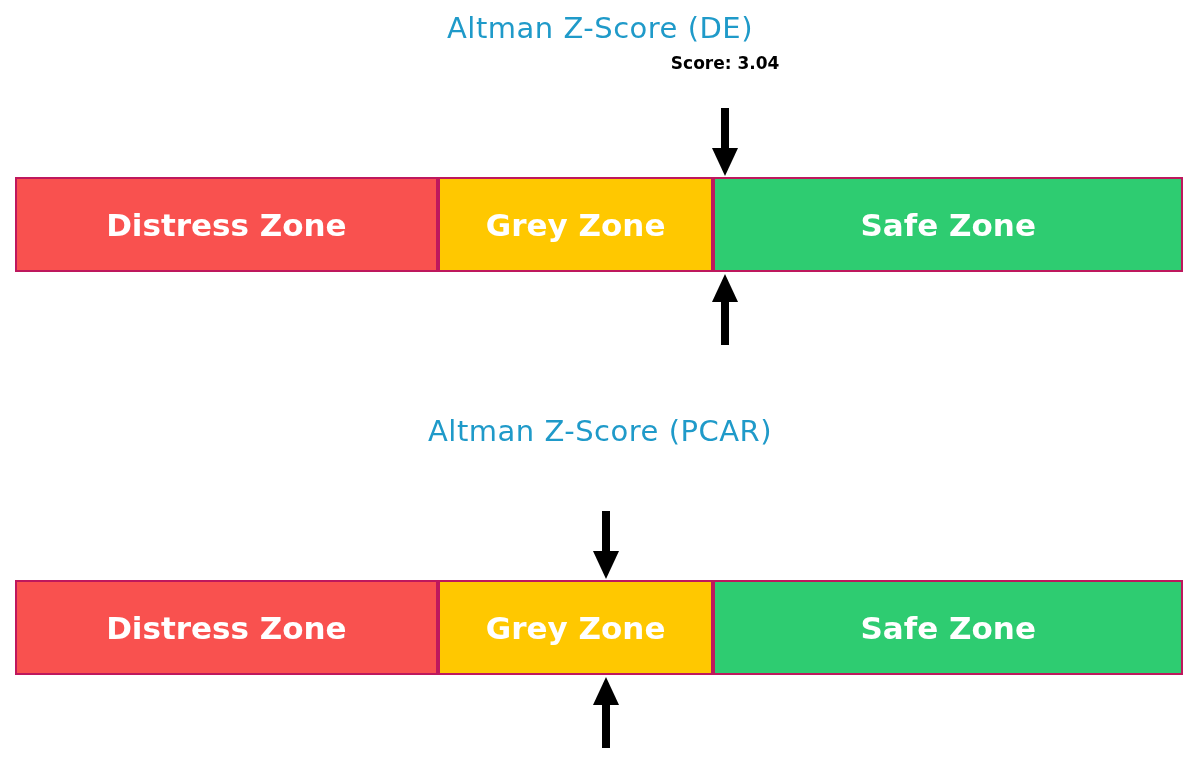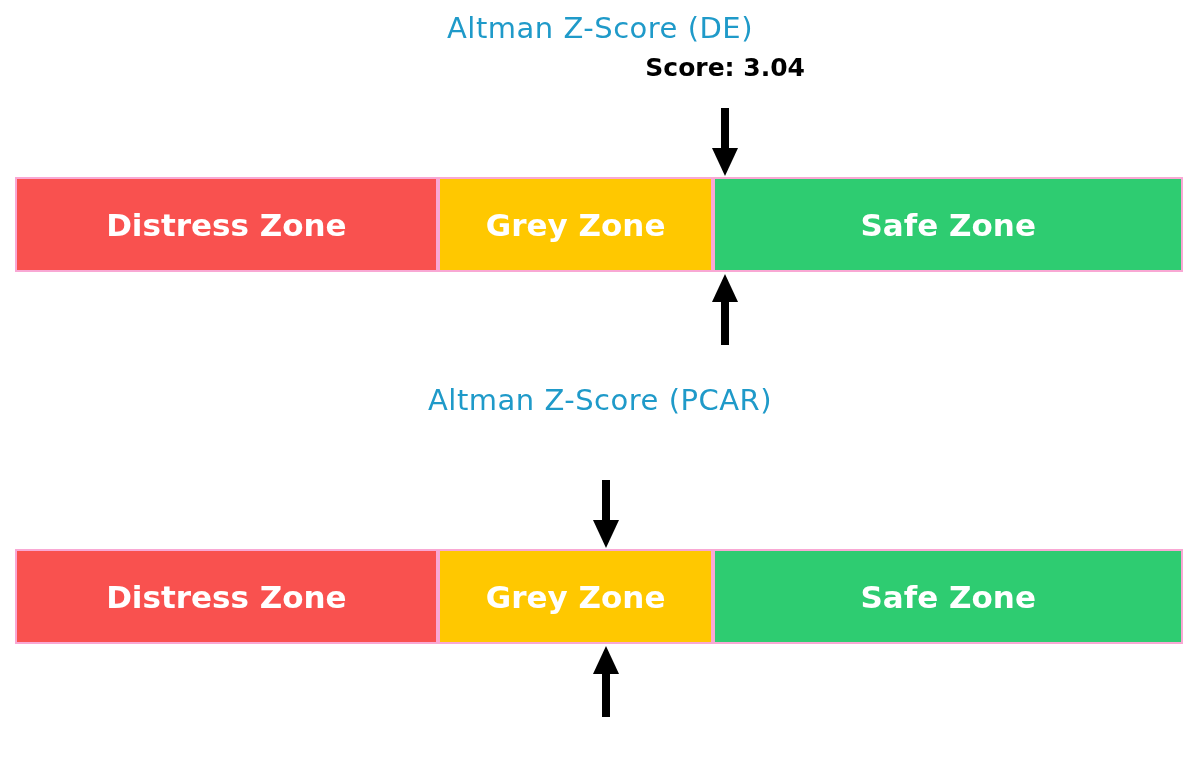--- a/index.html
+++ b/index.html
@@ -30,37 +30,37 @@
     font-size: 29px;
     font-weight: 400;
     color: var(--title-color, #1f9ac9);
     letter-spacing: 0.5px;
   }
   .score-label {
     position: absolute;
     top: 53px;
     transform: translateX(-50%);
     white-space: nowrap;
-    font-size: 25px;
+    font-size: 17px;
     font-weight: 700;
     color: var(--score-color, #000000);
   }
   .zone-bar {
     position: absolute;
     left: 0;
     top: 177px;
     width: 1200px;
     height: 95px;
   }
   .zone-seg {
     position: absolute;
     top: 0;
     height: 100%;
     box-sizing: border-box;
-    border: 2px solid #f9a8d4;
+    border: 2px solid #be185d;
     display: flex;
     align-items: center;
     justify-content: center;
   }
   .zone-seg span {
     color: var(--zone-text, #ffffff);
     font-size: 31px;
     font-weight: 700;
     white-space: nowrap;
   }
@@ -115,21 +115,21 @@
       <div class="zone-seg" style="left: 713.464px; width: 469.536px; background: rgb(46, 204, 113);">
         <span>Safe Zone</span>
       </div>
     </div>
     <div class="arrow arrow-up at-score" style="left: 725.144px;">
       <div class="head-up"></div>
       <div class="stem"></div>
     </div>
   </section>
 
-  <section class="chart" style="top:372px">
+  <section class="chart" style="top:403px">
     <div class="chart-title">Altman Z-Score (PCAR)</div>
     <div class="arrow arrow-down at-score" style="left: 606.008px;">
       <div class="stem"></div>
       <div class="head-down"></div>
     </div>
     <div class="zone-bar">
       <div class="zone-seg" style="left: 15px; width: 422.816px; background: rgb(249, 81, 79);">
         <span>Distress Zone</span>
       </div>
       <div class="zone-seg" style="left: 437.816px; width: 275.648px; background: rgb(255, 200, 0);">

